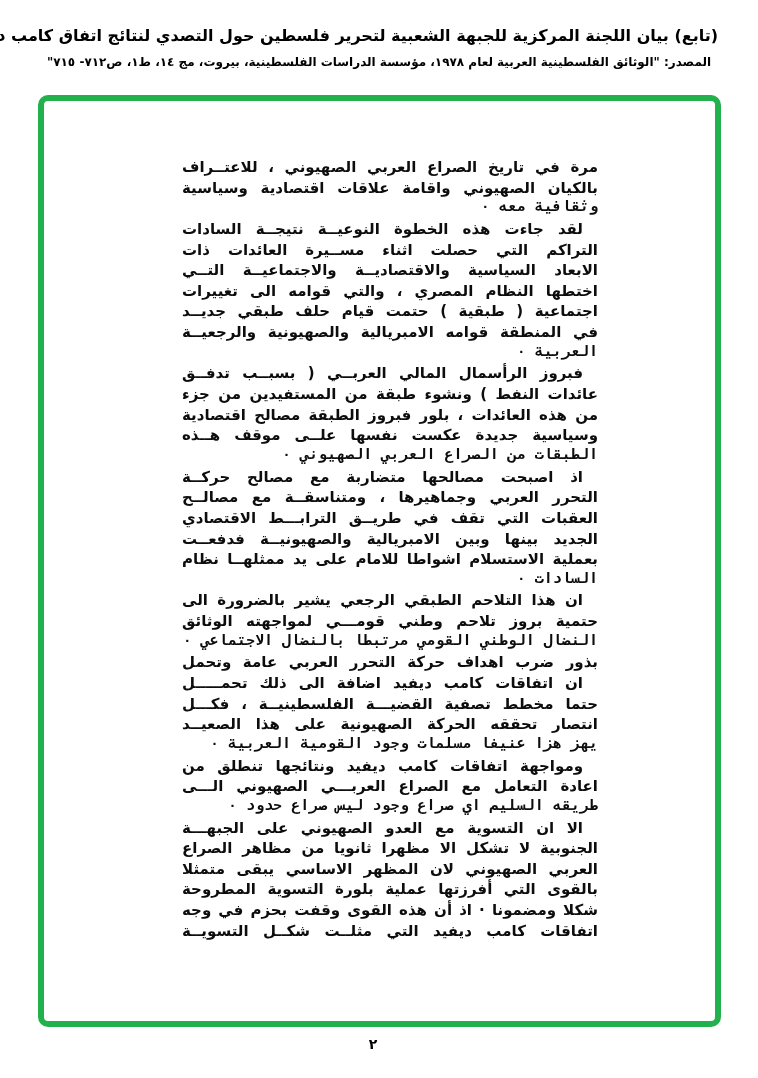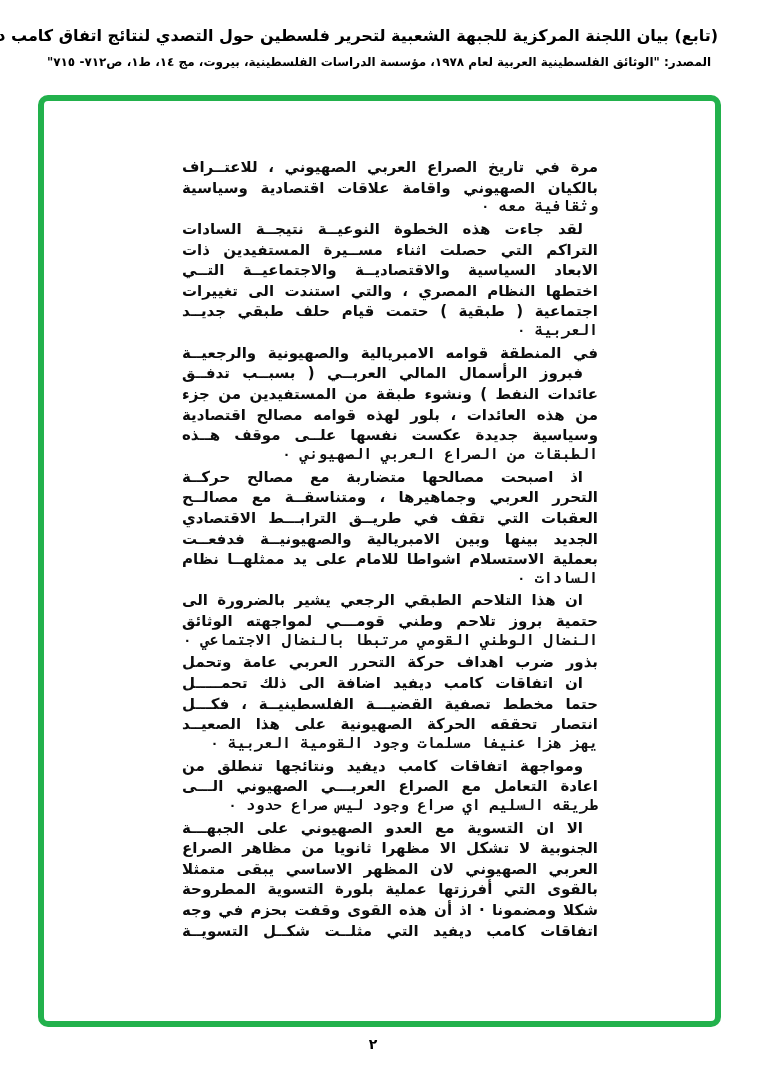--- a/index.html
+++ b/index.html
@@ -92,29 +92,29 @@
     <div class="header-source">المصدر: "الوثائق الفلسطينية العربية لعام ١٩٧٨، مؤسسة الدراسات الفلسطينية، بيروت، مج ١٤، ط١، ص٧١٢- ٧١٥"</div>
   </div>
 
   <div class="frame" style="border-color: rgb(34, 177, 76);"></div>
 
   <div class="doc-body">
       <div class="bline">مرة في تاريخ الصراع العربي الصهيوني ، للاعتــراف</div>
       <div class="bline">بالكيان الصهيوني واقامة علاقات اقتصادية وسياسية</div>
       <div class="bline plast">وثقافية معه ·</div>
       <div class="bline pfirst">لقد جاءت هذه الخطوة النوعيــة نتيجــة السادات</div>
-      <div class="bline">التراكم التي حصلت اثناء مســيرة المستفيدين ذات</div>
+      <div class="bline">التراكم التي حصلت اثناء مســيرة العائدات ذات</div>
       <div class="bline">الابعاد السياسية والاقتصاديــة والاجتماعيــة التــي</div>
-      <div class="bline">اختطها النظام المصري ، والتي استندت الى تغييرات</div>
+      <div class="bline">اختطها النظام المصري ، والتي قوامه الى تغييرات</div>
       <div class="bline">اجتماعية ( طبقية ) حتمت قيام حلف طبقي جديــد</div>
+      <div class="bline">في المنطقة قوامه الامبريالية والصهيونية والرجعيــة</div>
       <div class="bline plast">العربية ·</div>
-      <div class="bline">في المنطقة قوامه الامبريالية والصهيونية والرجعيــة</div>
       <div class="bline pfirst">فبروز الرأسمال المالي العربــي ( بسبــب تدفــق</div>
       <div class="bline">عائدات النفط ) ونشوء طبقة من المستفيدين من جزء</div>
-      <div class="bline">من هذه العائدات ، بلور لهذه قوامه مصالح اقتصادية</div>
+      <div class="bline">من هذه العائدات ، بلور فبروز الطبقة مصالح اقتصادية</div>
       <div class="bline">وسياسية جديدة عكست نفسها علــى موقف هــذه</div>
       <div class="bline plast">الطبقات من الصراع العربي الصهيوني ·</div>
       <div class="bline pfirst">اذ اصبحت مصالحها متضاربة مع مصالح حركــة</div>
       <div class="bline">التحرر العربي وجماهيرها ، ومتناسقــة مع مصالــح</div>
       <div class="bline">العقبات التي تقف في طريــق الترابـــط الاقتصادي</div>
       <div class="bline">الجديد بينها وبين الامبريالية والصهيونيــة فدفعــت</div>
       <div class="bline">بعملية الاستسلام اشواطا للامام على يد ممثلهــا نظام</div>
       <div class="bline plast">السادات ·</div>
       <div class="bline pfirst">ان هذا التلاحم الطبقي الرجعي يشير بالضرورة الى</div>
       <div class="bline">حتمية بروز تلاحم وطني قومـــي لمواجهته الوثائق</div>

